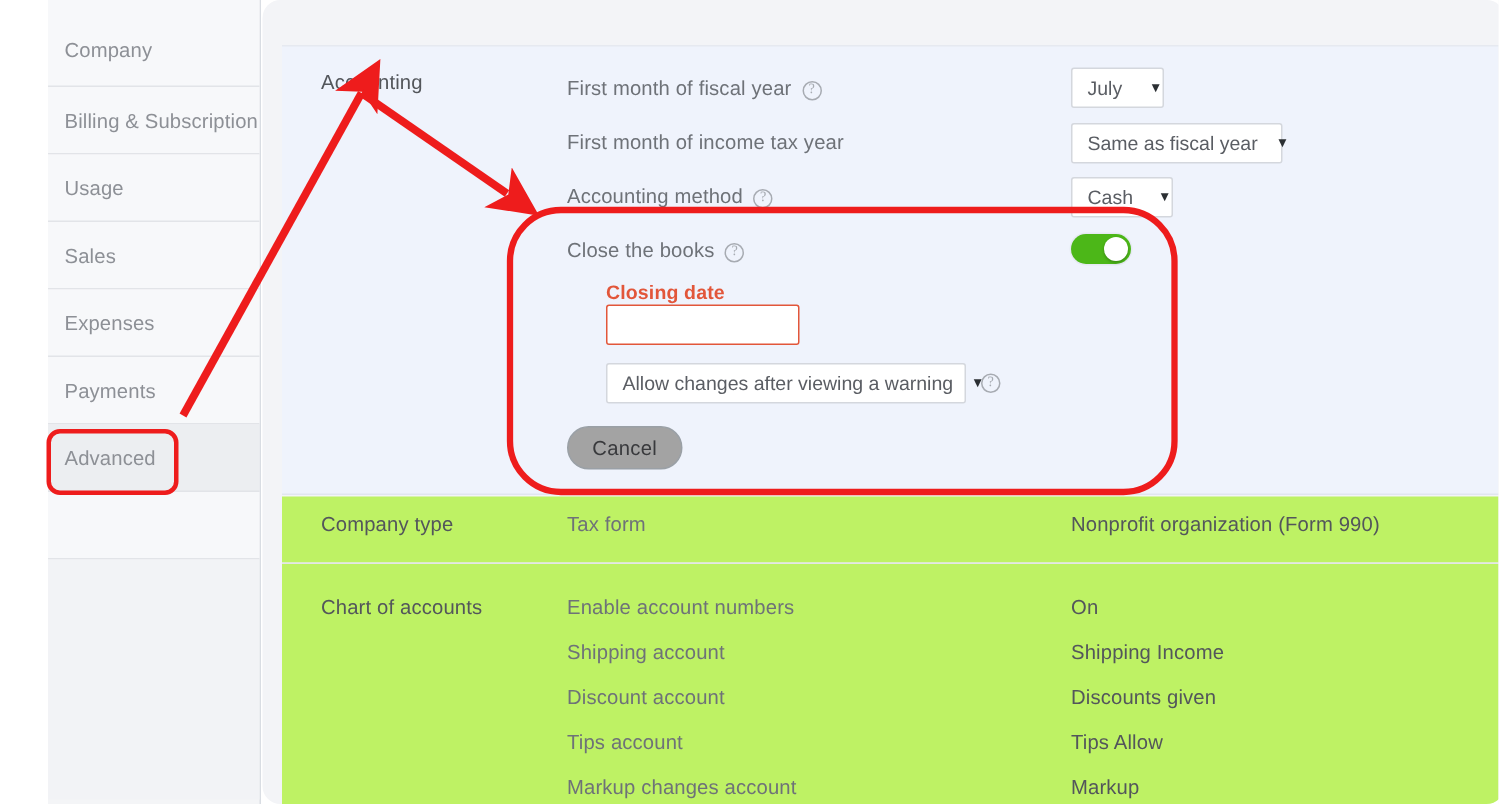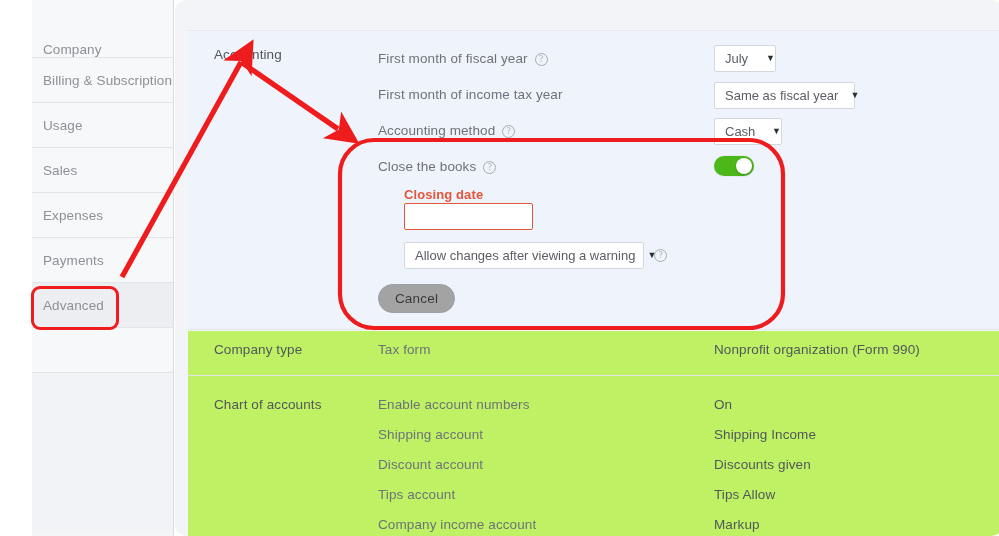--- a/index.html
+++ b/index.html
@@ -31,21 +31,21 @@
     height: 45px;
     display: flex;
     align-items: center;
     padding-left: 11px;
     font-size: 13.5px;
     color: #8d9096;
     letter-spacing: .1px;
     border-bottom: 1px solid #e2e4e8;
     background: #f7f8fa;
   }
-  .side-item.first { height: 58px; padding-top: 10px; align-items: flex-end; }
+  .side-item.first { height: 58px; padding-top: 10px; }
   .side-item.active { background: #eceef1; }
   .side-tail {
     border-bottom: 1px solid #e2e4e8;
     height: 45px;
     background: #f7f8fa;
   }
   .side-filler { background: #f2f3f6; height: 160px; }
 
   
   .main {
@@ -309,21 +309,21 @@
 
       <div class="row-label" style="left:190px; top:51px;">Shipping account</div>
       <div class="row-value" style="left:526px; top:51px;">Shipping Income</div>
 
       <div class="row-label" style="left:190px; top:81px;">Discount account</div>
       <div class="row-value" style="left:526px; top:81px;">Discounts given</div>
 
       <div class="row-label" style="left:190px; top:111px;">Tips account</div>
       <div class="row-value" style="left:526px; top:111px;">Tips Allow</div>
 
-      <div class="row-label" style="left:190px; top:141px;">Company income account</div>
+      <div class="row-label" style="left:190px; top:141px;">Markup changes account</div>
       <div class="row-value" style="left:526px; top:141px;">Markup</div>
     </div>
 
   </div>
 
   <div class="annot">
     <div class="adv-box"></div>
     <svg width="999" height="536" style="position:absolute;left:0;top:0;">
       <defs>
         <marker id="ah" markerWidth="7" markerHeight="7" refX="1.4" refY="3.1" orient="auto" markerUnits="strokeWidth">

